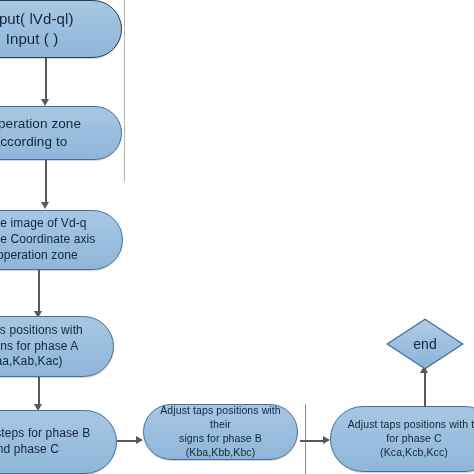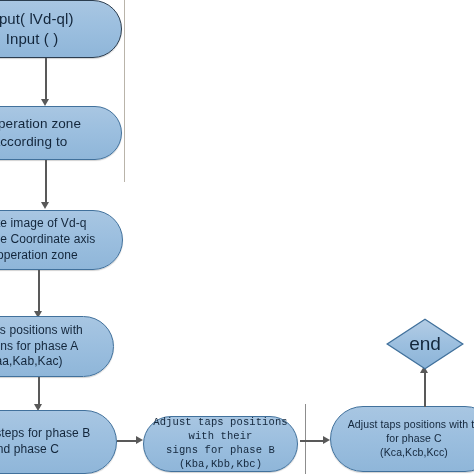--- a/index.html
+++ b/index.html
@@ -53,21 +53,21 @@
     position: absolute;
     inset: 0;
   }
   .diamond-label {
     position: absolute;
     inset: 0;
     display: flex;
     align-items: center;
     justify-content: center;
     color: #13263b;
-    font-size: 19px;
+    font-size: 14px;
   }
 
   
   .conn {
     position: absolute;
     background: #595959;
   }
   .conn-v { width: 1.6px; }
   .conn-h { height: 1.6px; }
 
@@ -143,21 +143,21 @@
   <div class="arrow-down" style="left:34.3px; top:404px;"></div>
 
   <div class="node" id="node-repeat-bc" style="left:-68px; top:410px; width:185px; height:64px; font-size:12px;">
     <span class="txt">above steps for phase B
 and phase C</span>
   </div>
 
   <div class="conn conn-h" style="left:117px; top:440px; width:22px;"></div>
   <div class="arrow-right" style="left:136px; top:436.3px;"></div>
 
-  <div class="node" id="node-phase-b" style="left:143px; top:416px; width:155px; height:56px; font-size:10.5px;font-family:Liberation Mono, monospace;">
+  <div class="node" id="node-phase-b" style="left:143px; top:404px; width:155px; height:56px; font-size:10.5px;">
     <span class="txt">Adjust taps positions with their
 signs for phase B
 (Kba,Kbb,Kbc)</span>
   </div>
 
   <div class="conn conn-h" style="left:300px; top:440px; width:25px;"></div>
   <div class="arrow-right" style="left:323px; top:436.3px;"></div>
 
   <div class="node" id="node-phase-c" style="left:330px; top:406px; width:168px; height:66px; font-size:10.5px;">
     <span class="txt">Adjust taps positions with th

